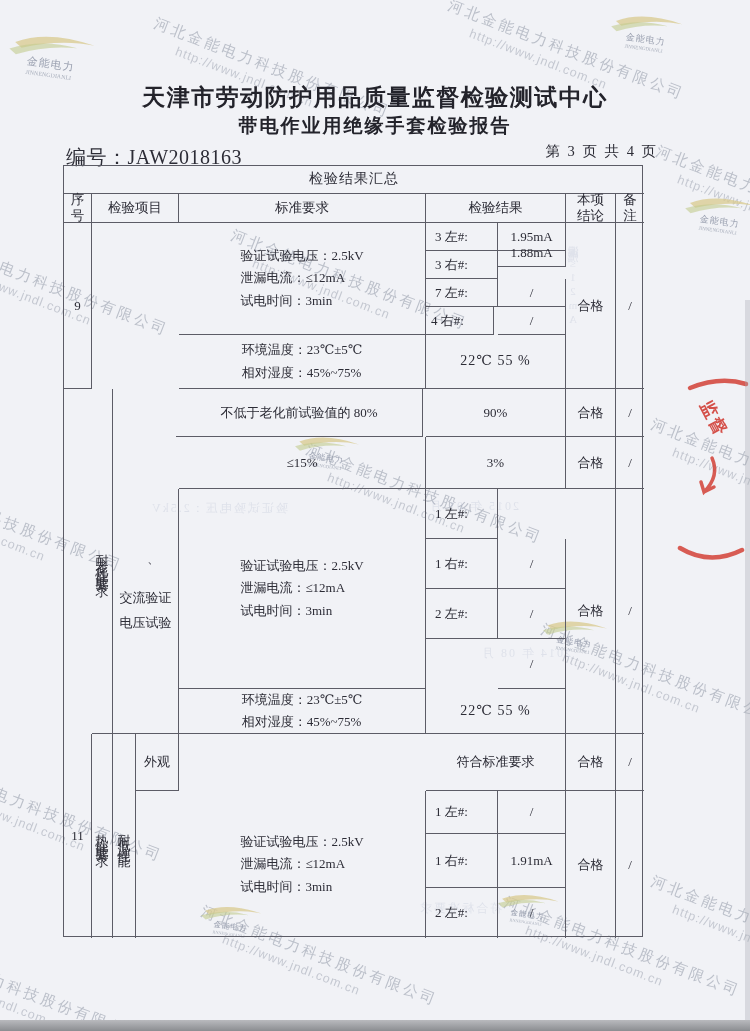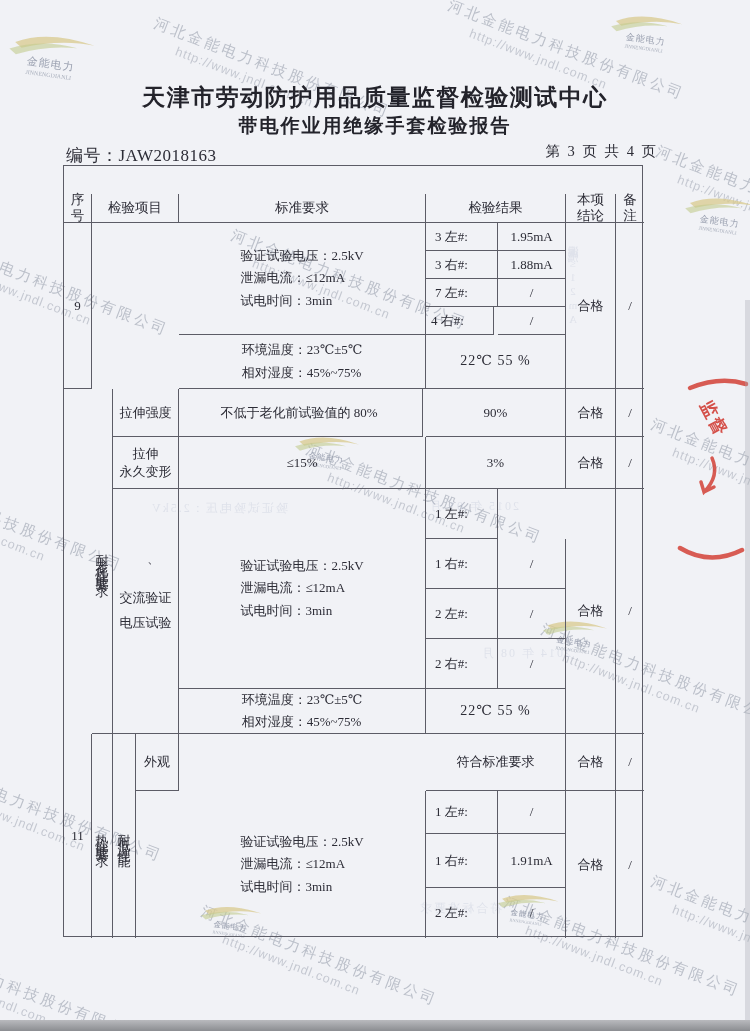--- a/index.html
+++ b/index.html
@@ -13,21 +13,21 @@
           color:rgba(148,155,170,.48);white-space:nowrap;margin:2px 0 0 30px;}
   .logo{position:absolute;transform:rotate(8deg);transform-origin:left top;pointer-events:none;}
   .bleed{position:absolute;transform:scaleX(-1);color:#66779f;opacity:.13;font-size:12px;
          letter-spacing:2px;filter:blur(.4px);white-space:nowrap;pointer-events:none;}
   .bleed.vert{writing-mode:vertical-rl;text-orientation:upright;font-size:11px;}
   
   .org{position:absolute;left:0;top:82px;width:100%;text-align:center;font-family:"Liberation Sans","DejaVu Sans",sans-serif;
        font-weight:bold;font-size:23px;letter-spacing:1.5px;color:#23232b;}
   .rpt{position:absolute;left:0;top:113px;width:100%;text-align:center;font-family:"Liberation Sans","DejaVu Sans",sans-serif;
        font-weight:bold;font-size:19px;letter-spacing:2px;color:#23232b;}
-  .no{position:absolute;left:66px;top:144px;font-size:17px;letter-spacing:.5px;text-align:center;}
+  .no{position:absolute;left:66px;top:144px;font-size:20px;letter-spacing:.5px;text-align:center;}
   .pg{position:absolute;right:92px;top:142px;font-size:14.5px;letter-spacing:2px;}
   
   .tbl{position:absolute;left:63px;top:165px;width:580px;height:772px;border:1px solid #5c5c66;box-sizing:border-box;}
   .c{position:absolute;box-sizing:border-box;border-right:1px solid #5c5c66;border-bottom:1px solid #5c5c66;
      display:flex;align-items:center;justify-content:center;text-align:center;white-space:pre-line;
      font-size:13px;line-height:1.35;padding:1px 3px;}
   .no-br{border-right:none;} .no-bb{border-bottom:none;}
   .hd{font-size:13.5px;line-height:1.15;}
   .stdblk{text-align:left;line-height:1.7;}
   .stdleft{justify-content:flex-start;text-align:left;line-height:1.55;padding:2px 9px;}
@@ -157,77 +157,74 @@
       <div class="bleed" style="left: 418px; top: 900px;">符合标准要求</div>
     </div>
 
   <div class="org">天津市劳动防护用品质量监督检验测试中心</div>
   <div class="rpt">带电作业用绝缘手套检验报告</div>
   <div class="no">编号：JAW2018163</div>
   <div class="pg">第 3 页  共 4 页</div>
 
   <div class="tbl">
 
+    <div class="c no-br big" style="left:0;top:0;width:580px;height:28px">检验结果汇总</div>
 
     <div class="c hd" style="left:0;top:28px;width:28px;height:29px">序
 号</div>
     <div class="c hd" style="left:28px;top:28px;width:87px;height:29px">检验项目</div>
     <div class="c hd" style="left:115px;top:28px;width:247px;height:29px">标准要求</div>
     <div class="c hd" style="left:362px;top:28px;width:140px;height:29px">检验结果</div>
     <div class="c hd" style="left:502px;top:28px;width:50px;height:29px">本项
 结论</div>
     <div class="c hd no-br" style="left:552px;top:28px;width:28px;height:29px">备注</div>
 
     <div class="c" style="left:0;top:57px;width:28px;height:166px">9</div>
     <div class="c stdblk" style="left:115px;top:57px;width:247px;height:112px">验证试验电压：2.5kV
 泄漏电流：≤12mA
 试电时间：3min</div>
     <div class="c lbl" style="left:362px;top:57px;width:72px;height:28px">3 左#:</div>
     <div class="c" style="left:434px;top:57px;width:68px;height:28px">1.95mA</div>
     <div class="c lbl" style="left:362px;top:85px;width:72px;height:28px">3 右#:</div>
-    <div class="c" style="left:434px;top:85px;width:68px;height:28px">1.88mA</div>
+    <div class="c" style="left:434px;top:73px;width:68px;height:28px">1.88mA</div>
     <div class="c lbl" style="left:362px;top:113px;width:72px;height:28px">7 左#:</div>
     <div class="c" style="left:434px;top:113px;width:68px;height:28px">/</div>
     <div class="c lbl" style="left:358px;top:141px;width:72px;height:28px">4 右#:</div>
     <div class="c" style="left:434px;top:141px;width:68px;height:28px">/</div>
     <div class="c stdblk" style="left:115px;top:169px;width:247px;height:54px">环境温度：23℃±5℃
 相对湿度：45%~75%</div>
     <div class="c big" style="left:362px;top:169px;width:140px;height:54px">22℃  55 %</div>
     <div class="c" style="left:502px;top:57px;width:50px;height:166px">合格</div>
     <div class="c no-br" style="left:552px;top:57px;width:28px;height:166px">/</div>
 
     <div class="c vcell" style="left:28px;top:223px;width:21px;height:345px">耐老化性能要求</div>
 
-    <div class="c" style="left:49px;top:223px;width:66px;height:48px">拉伸强度</div>
     <div class="c" style="left:112px;top:223px;width:247px;height:48px">不低于老化前试验值的 80%</div>
     <div class="c" style="left:362px;top:223px;width:140px;height:48px">90%</div>
     <div class="c" style="left:502px;top:223px;width:50px;height:48px">合格</div>
     <div class="c no-br" style="left:552px;top:223px;width:28px;height:48px">/</div>
 
-    <div class="c" style="left:49px;top:271px;width:66px;height:52px">拉伸
-永久变形</div>
     <div class="c" style="left:115px;top:271px;width:247px;height:52px">≤15%</div>
     <div class="c" style="left:362px;top:271px;width:140px;height:52px">3%</div>
     <div class="c" style="left:502px;top:271px;width:50px;height:52px">合格</div>
     <div class="c no-br" style="left:552px;top:271px;width:28px;height:52px">/</div>
 
     <div class="c acitem" style="left:49px;top:323px;width:66px;height:245px">
       <span class="straymark">、</span>
       <span>交流验证
 电压试验</span>
     </div>
     <div class="c stdblk" style="left:115px;top:323px;width:247px;height:200px">验证试验电压：2.5kV
 泄漏电流：≤12mA
 试电时间：3min</div>
     <div class="c lbl" style="left:362px;top:323px;width:72px;height:50px">1 左#:</div>
     <div class="c lbl" style="left:362px;top:373px;width:72px;height:50px">1 右#:</div>
     <div class="c" style="left:434px;top:373px;width:68px;height:50px">/</div>
     <div class="c lbl" style="left:362px;top:423px;width:72px;height:50px">2 左#:</div>
     <div class="c" style="left:434px;top:423px;width:68px;height:50px">/</div>
-    <div class="c lbl" style="left:362px;top:473px;width:72px;height:50px">2 右#:</div>
     <div class="c" style="left:434px;top:473px;width:68px;height:50px">/</div>
     <div class="c stdblk" style="left:115px;top:523px;width:247px;height:45px">环境温度：23℃±5℃
 相对湿度：45%~75%</div>
     <div class="c big" style="left:362px;top:523px;width:140px;height:45px">22℃  55 %</div>
     <div class="c" style="left:502px;top:323px;width:50px;height:245px">合格</div>
     <div class="c no-br" style="left:552px;top:323px;width:28px;height:245px">/</div>
 
     <div class="c no-bb" style="left:0;top:568px;width:28px;height:204px">11</div>
     <div class="c vcell no-bb" style="left:28px;top:568px;width:21px;height:204px">热性能要求</div>
     <div class="c vcell no-bb" style="left:49px;top:568px;width:23px;height:204px">耐低温性能</div>

